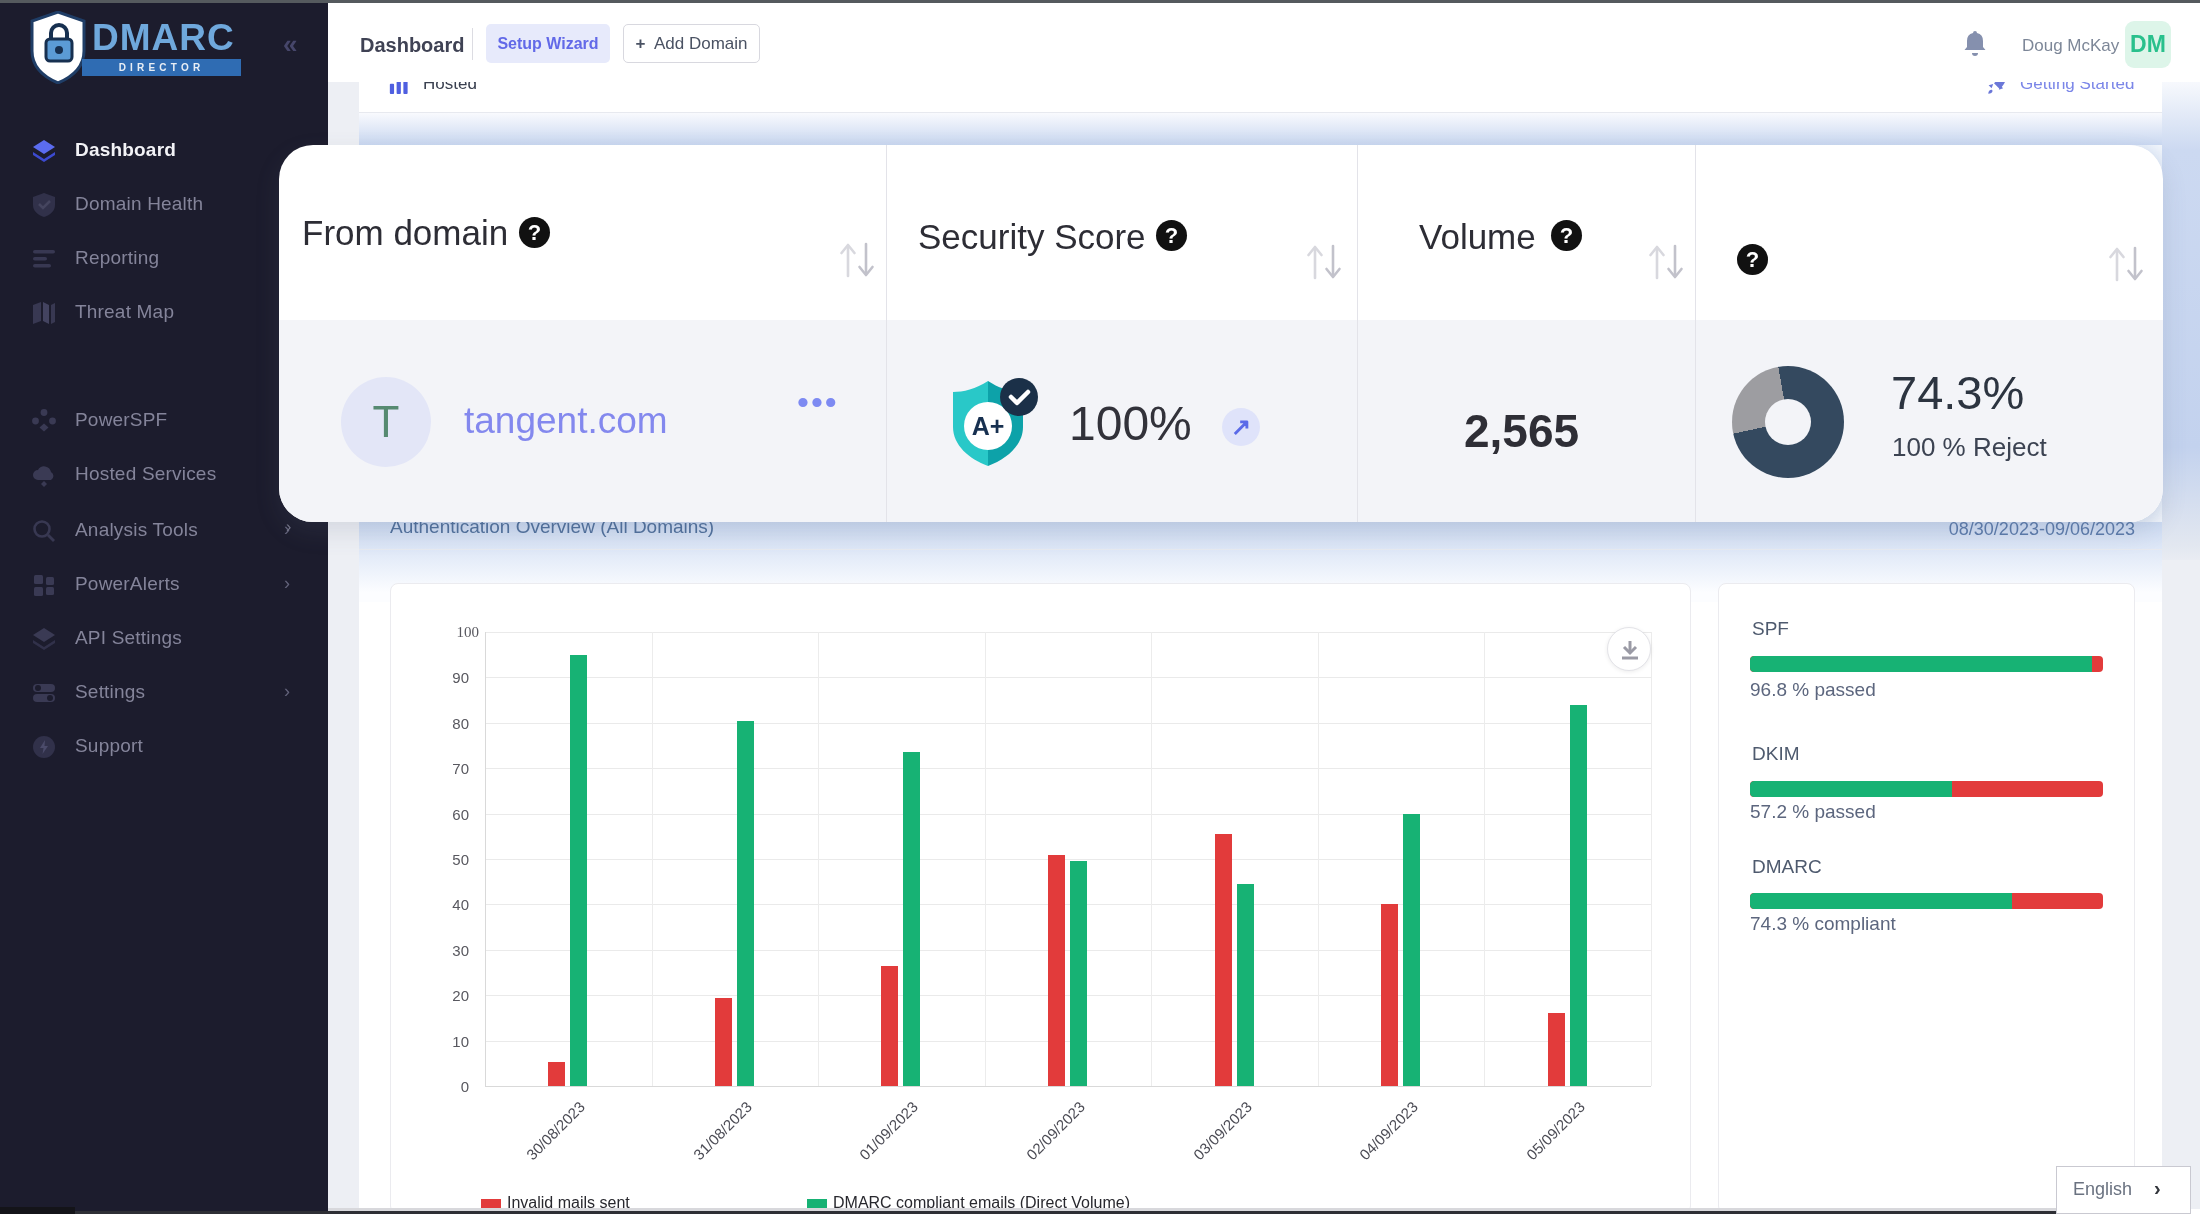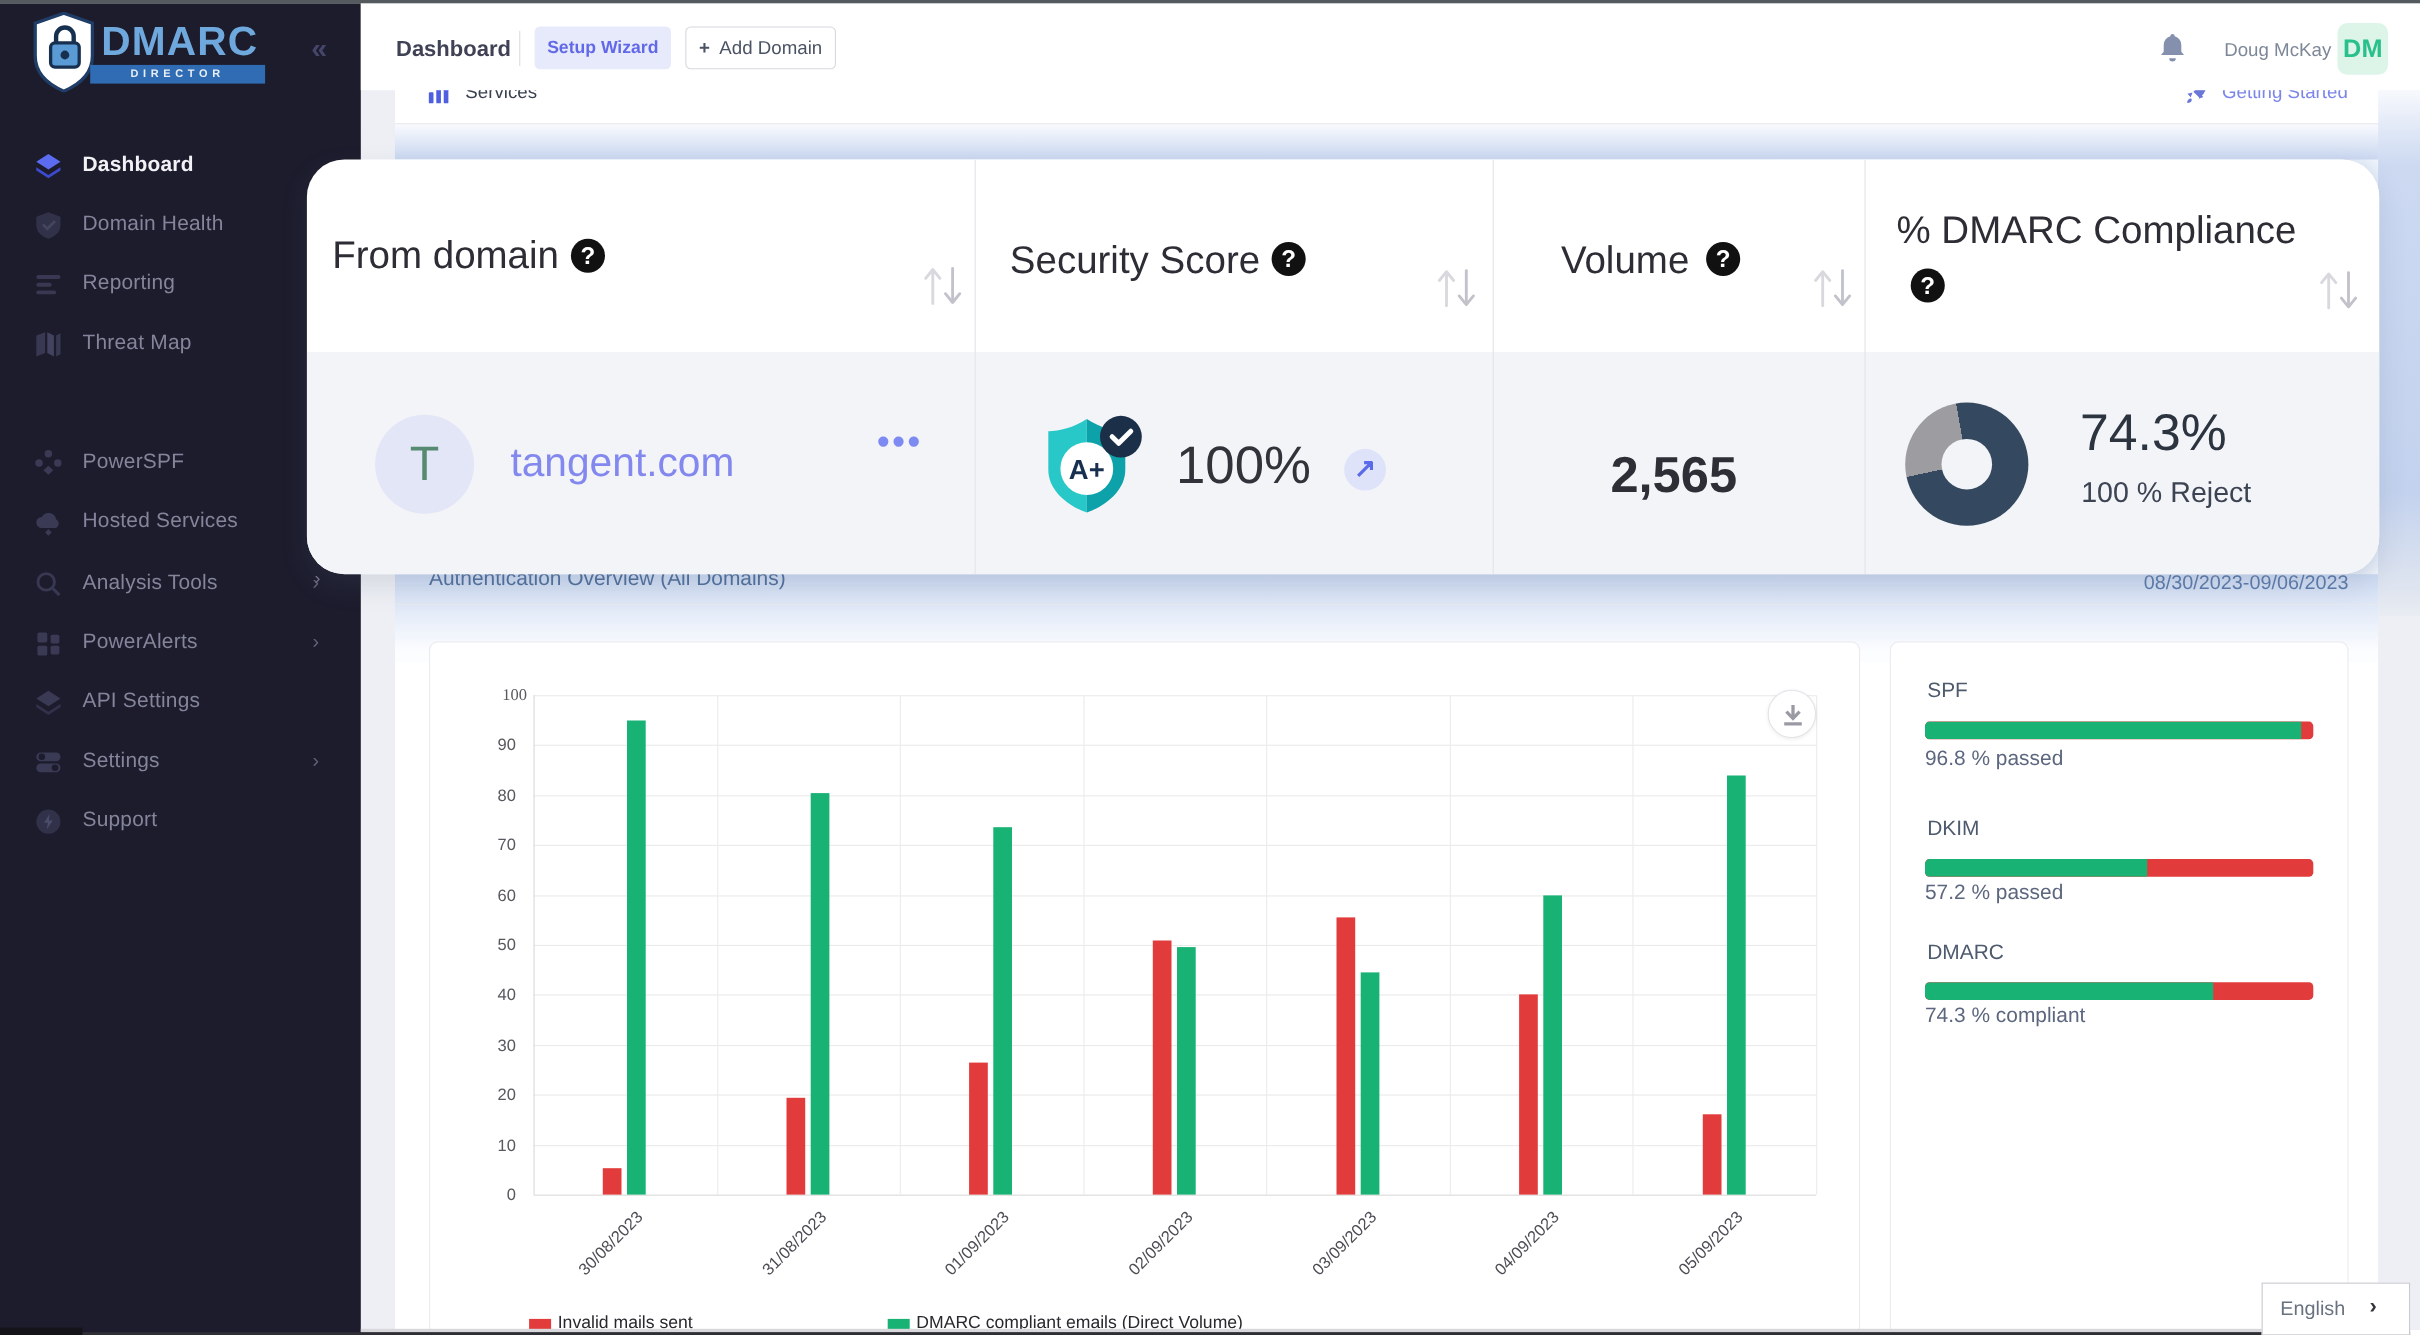--- a/index.html
+++ b/index.html
@@ -71,21 +71,21 @@
   <div class="abs" style="left:359px; top:82px; width:1803px; height:30px; background:#ffffff; z-index:6;"></div>
   <div class="abs" style="left:389px; top:76px; width:22px; height:19px; z-index:7;">
     <svg width="22" height="19" viewBox="0 0 26 22">
         <g fill="#4f5fe0">
           <rect x="1" y="9" width="5" height="12" rx="1"></rect>
           <rect x="9" y="3" width="5" height="18" rx="1"></rect>
           <rect x="17" y="6" width="5" height="15" rx="1"></rect>
         </g>
       </svg>
   </div>
-  <div class="abs" style="left:423px; top:74px; font-size:17px; color:#3a4050; z-index:7;">Services</div>
+  <div class="abs" style="left:423px; top:74px; font-size:17px; color:#3a4050; z-index:7;">Hosted</div>
   <div class="abs" style="left:1985px; top:74px; width:24px; height:24px; z-index:7;">
     <svg width="24" height="24" viewBox="0 0 24 24" fill="#6b77d8">
         <path d="M21 3c-4.2.2-7.6 1.9-10.2 4.5L9 9.3l5.7 5.7 1.8-1.8C19.1 10.6 20.8 7.2 21 3z"></path>
         <path d="M8.2 10.1l-4.6 1.2 3 3z"></path>
         <path d="M13.9 15.8l1.2-4.6 3 3z"></path>
         <path d="M4.5 16.5c1.2-1.2 3-1.2 3 .5s-1.8 2.6-4.2 2.7c.1-1.3.3-2.3 1.2-3.2z"></path>
       </svg>
   </div>
   <div class="abs" style="left:2020px; top:74px; font-size:17px; color:#7b86e8; z-index:7;">Getting Started</div>
   <div class="abs secline" style="top:112px;"></div>
@@ -146,21 +146,20 @@
               <line x1="9" y1="36" x2="9" y2="6"></line>
               <polyline points="2.5,13 9,5 15.5,13"></polyline>
             </g>
             <g stroke="#c2c2cb" stroke-width="2.6">
               <line x1="27" y1="4" x2="27" y2="34"></line>
               <polyline points="20.5,27 27,35 33.5,27"></polyline>
             </g>
           </g>
         </svg></div>
 
-    <div class="htxt" style="left:1445px; top:45px;">% DMARC Compliance</div>
     <div class="qmark" style="left:1458px; top:99px;">?</div>
     <div class="sorticon" style="left:1829px; top:99px;"><svg width="36" height="40" viewBox="0 0 36 40">
           <g fill="none" stroke-linecap="round" stroke-linejoin="round">
             <g stroke="#d8d8de" stroke-width="2.6">
               <line x1="9" y1="36" x2="9" y2="6"></line>
               <polyline points="2.5,13 9,5 15.5,13"></polyline>
             </g>
             <g stroke="#c2c2cb" stroke-width="2.6">
               <line x1="27" y1="4" x2="27" y2="34"></line>
               <polyline points="20.5,27 27,35 33.5,27"></polyline>

